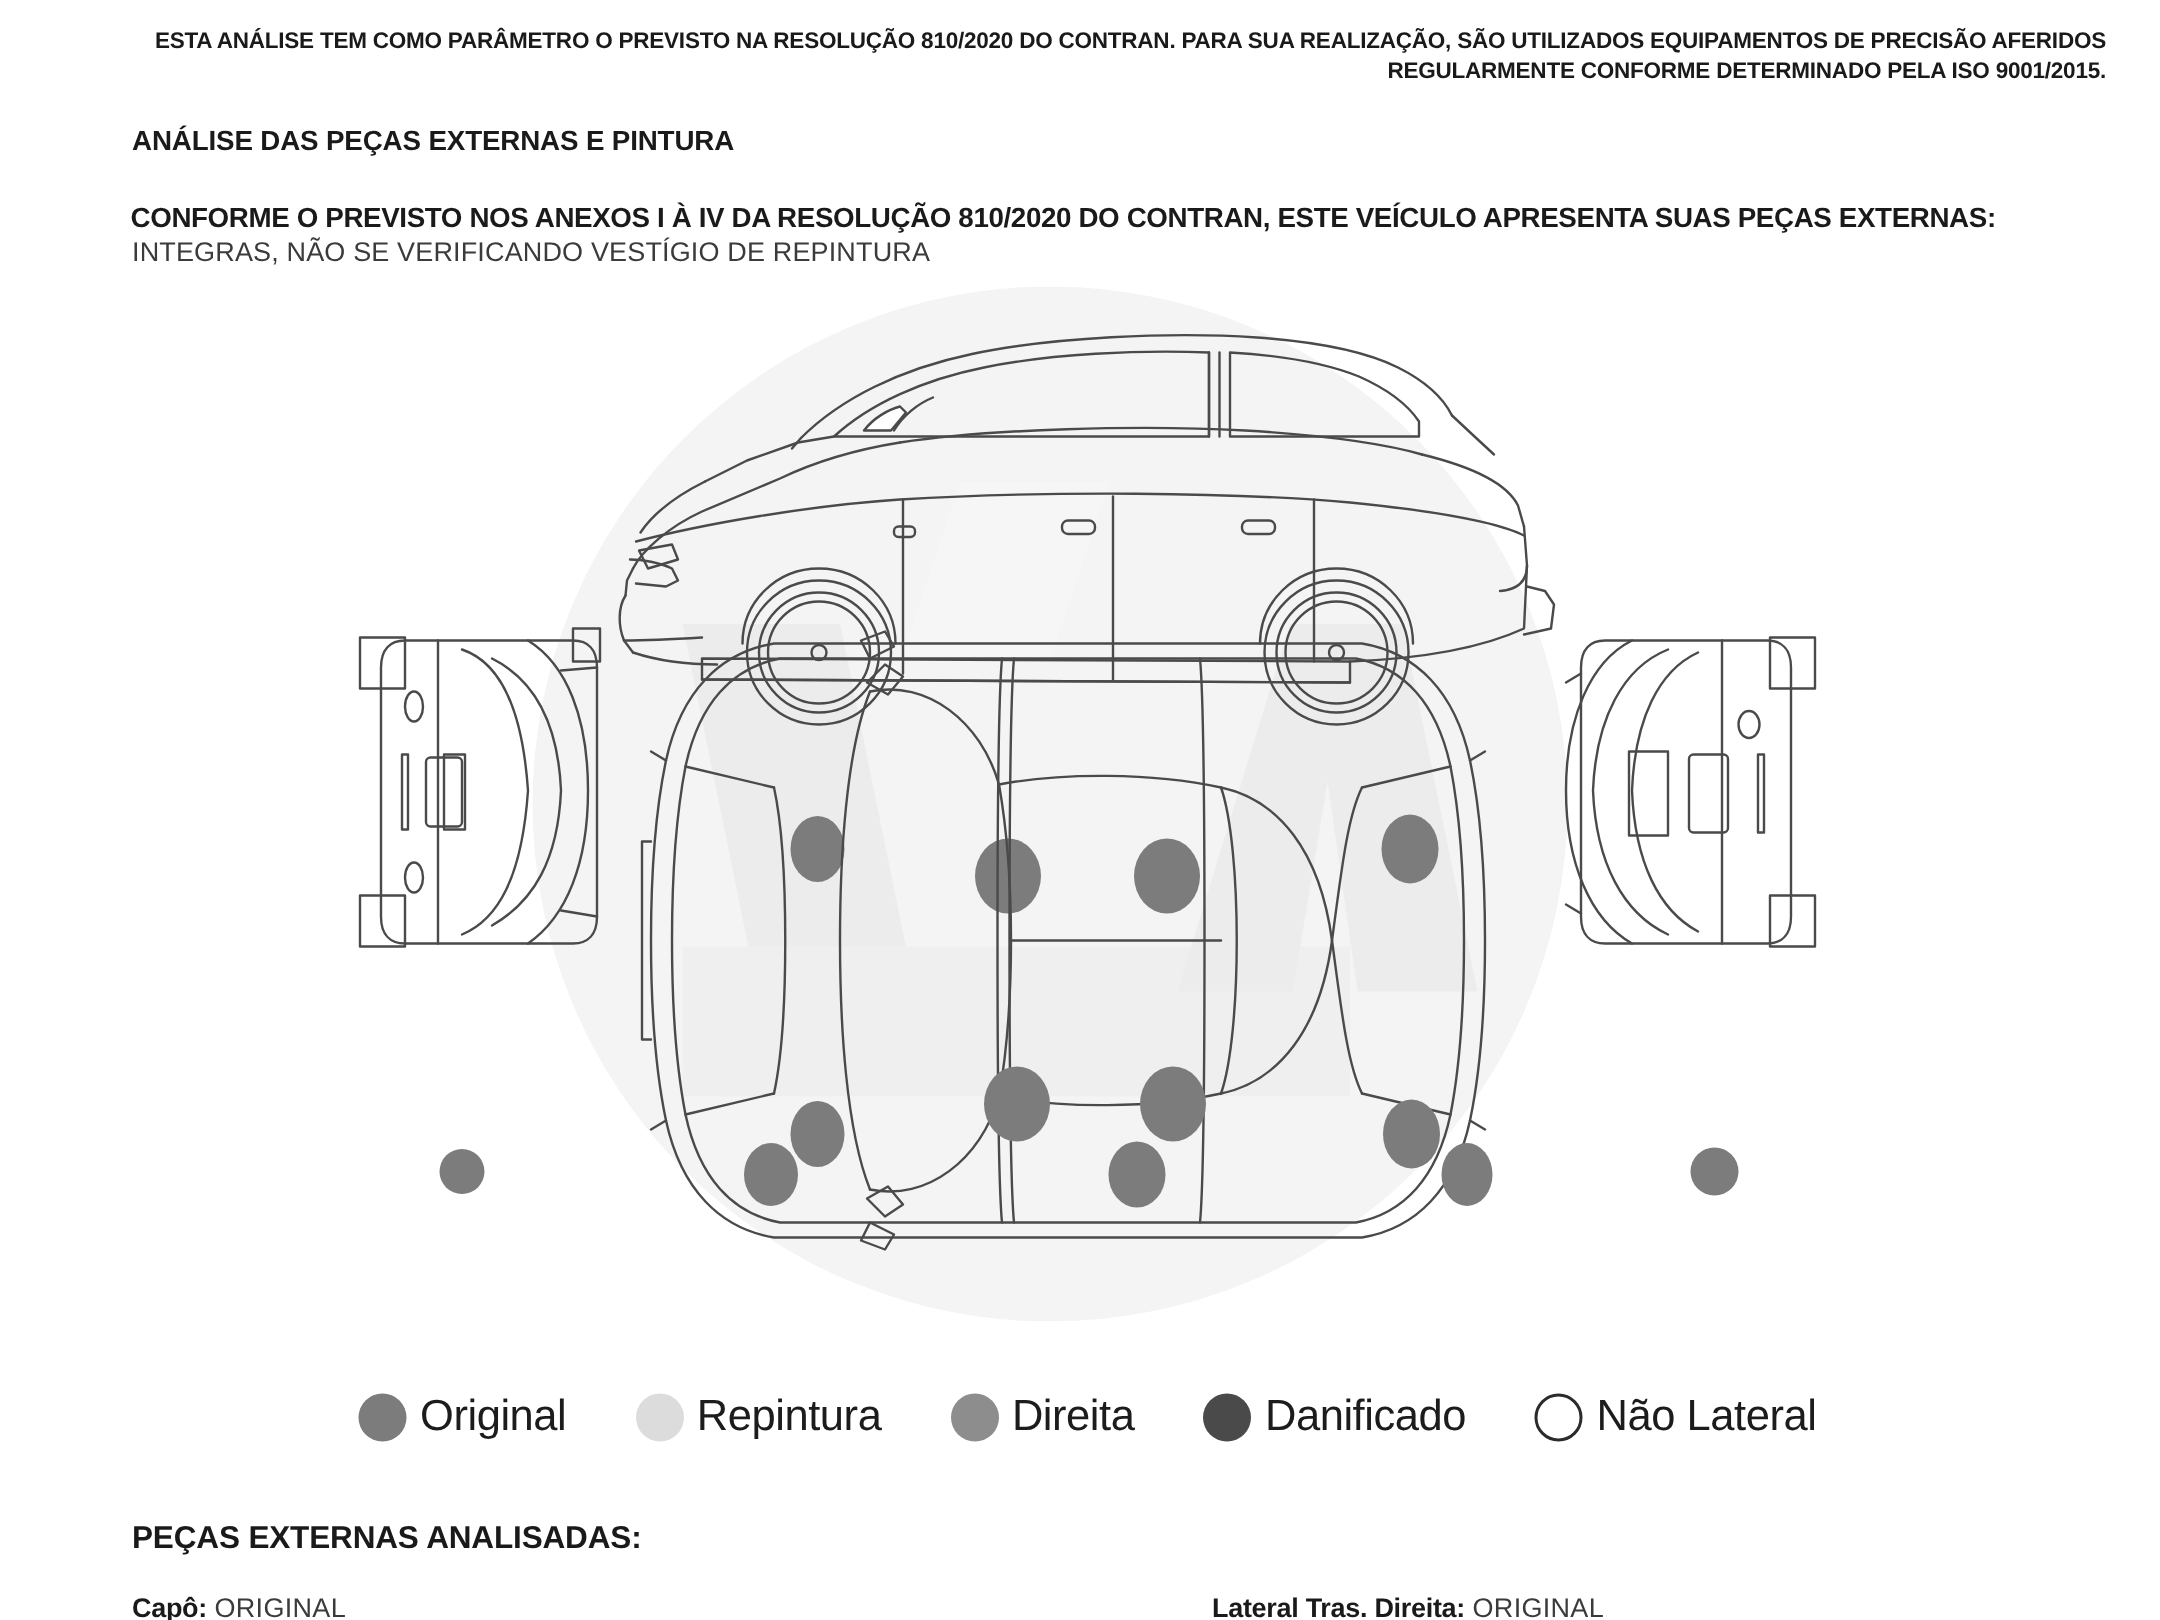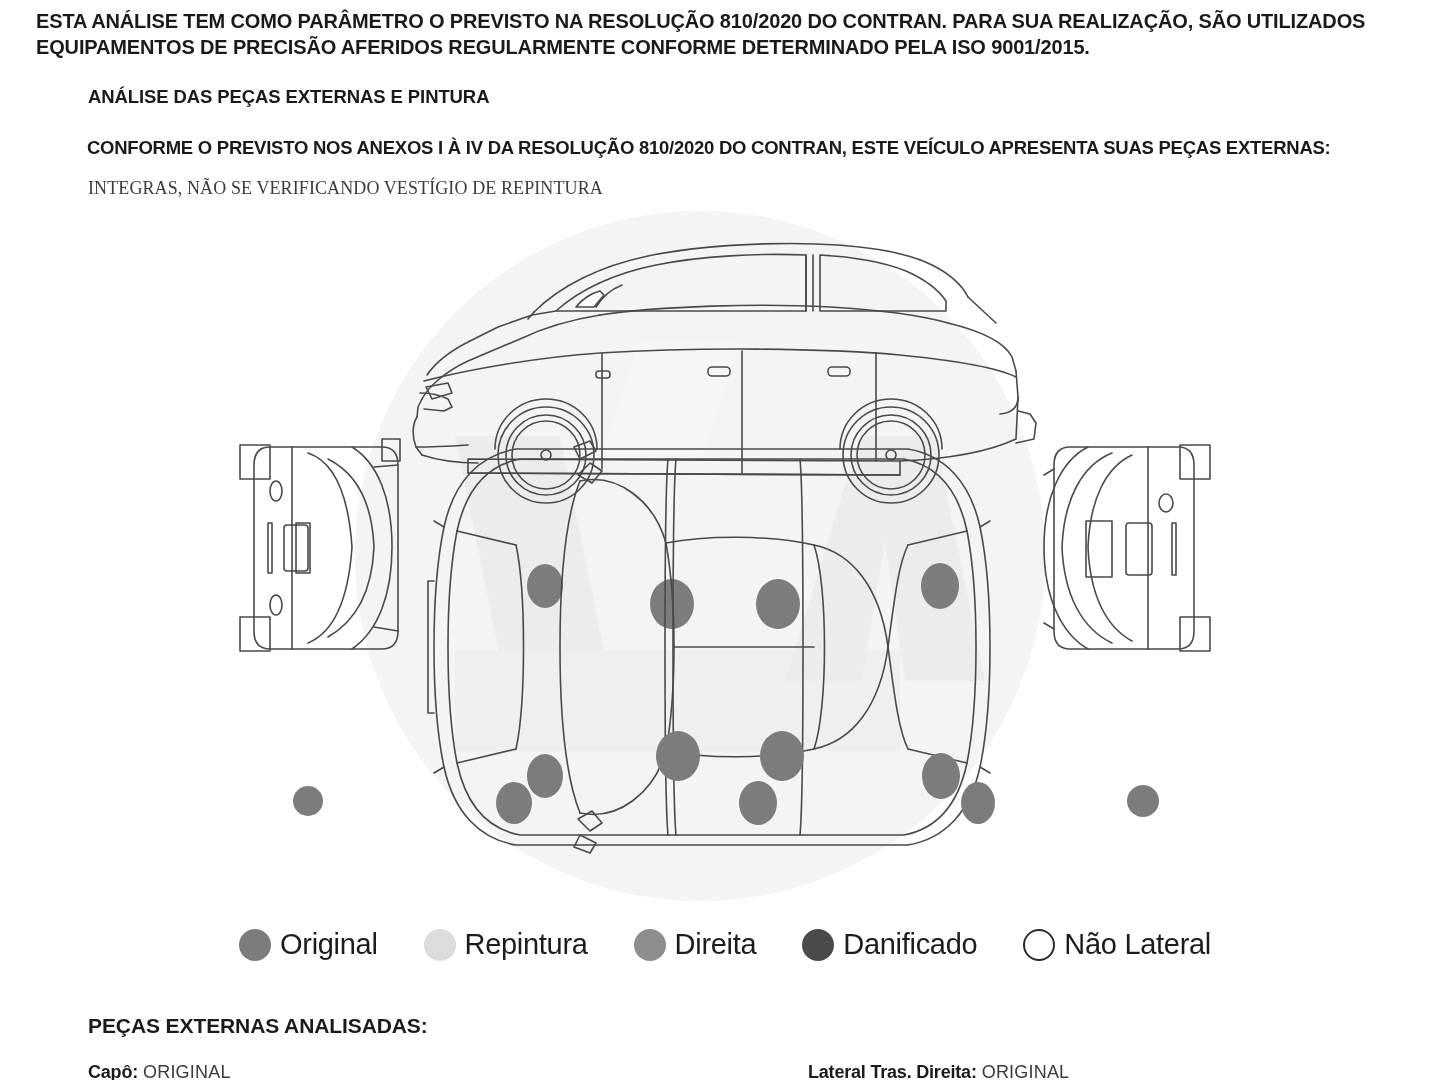--- a/index.html
+++ b/index.html
@@ -18,49 +18,48 @@
   }
   .page {
     position: relative;
     width: 1440px;
     height: 1080px;
     box-sizing: border-box;
   }
 
   
   .intro {
-    padding: 8px 36px 0 36px;
-    text-align: left;
+    padding: 18px 36px 0 36px;
+    text-align: right;
     font-weight: bold;
-    font-size: 20px;
+    font-size: 15px;
     line-height: 1.30;
     letter-spacing: -0.15px;
   }
 
   
   .section-title {
     margin: 26px 0 14px 88px;
     font-weight: bold;
     font-size: 18.5px;
     letter-spacing: -0.1px;
   }
   .statement {
     margin: 28px 88px 0 87px;
     font-weight: bold;
     font-size: 18.5px;
     line-height: 1.27;
     letter-spacing: -0.25px;
   }
   .statement-value {
-    margin: 19px 0 0 88px;
+    margin: 2px 0 0 88px;
     font-weight: normal;
     font-size: 18px;
     letter-spacing: 0.1px;
     color: #3b3b3b;
-    font-family: Liberation Serif, serif;
   }
 
   
   .diagram-wrap {
     position: relative;
     width: 1440px;
     height: 690px;
     margin-top: 12px;
   }
   .watermark {

